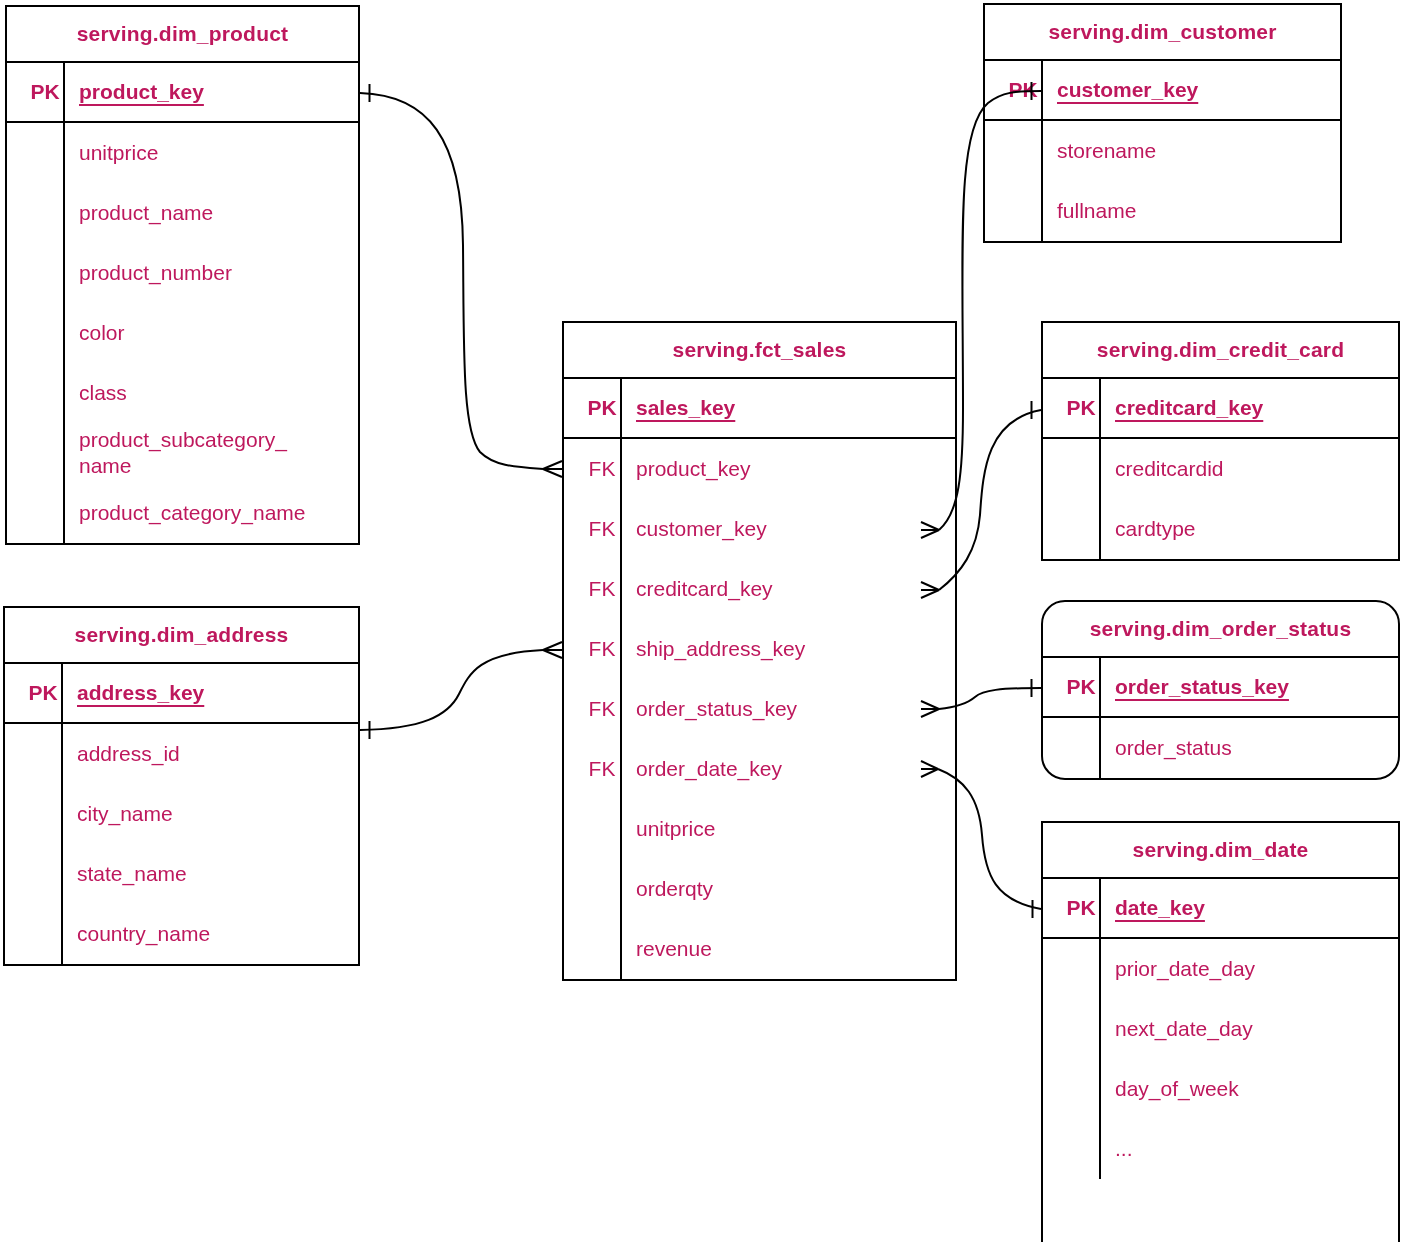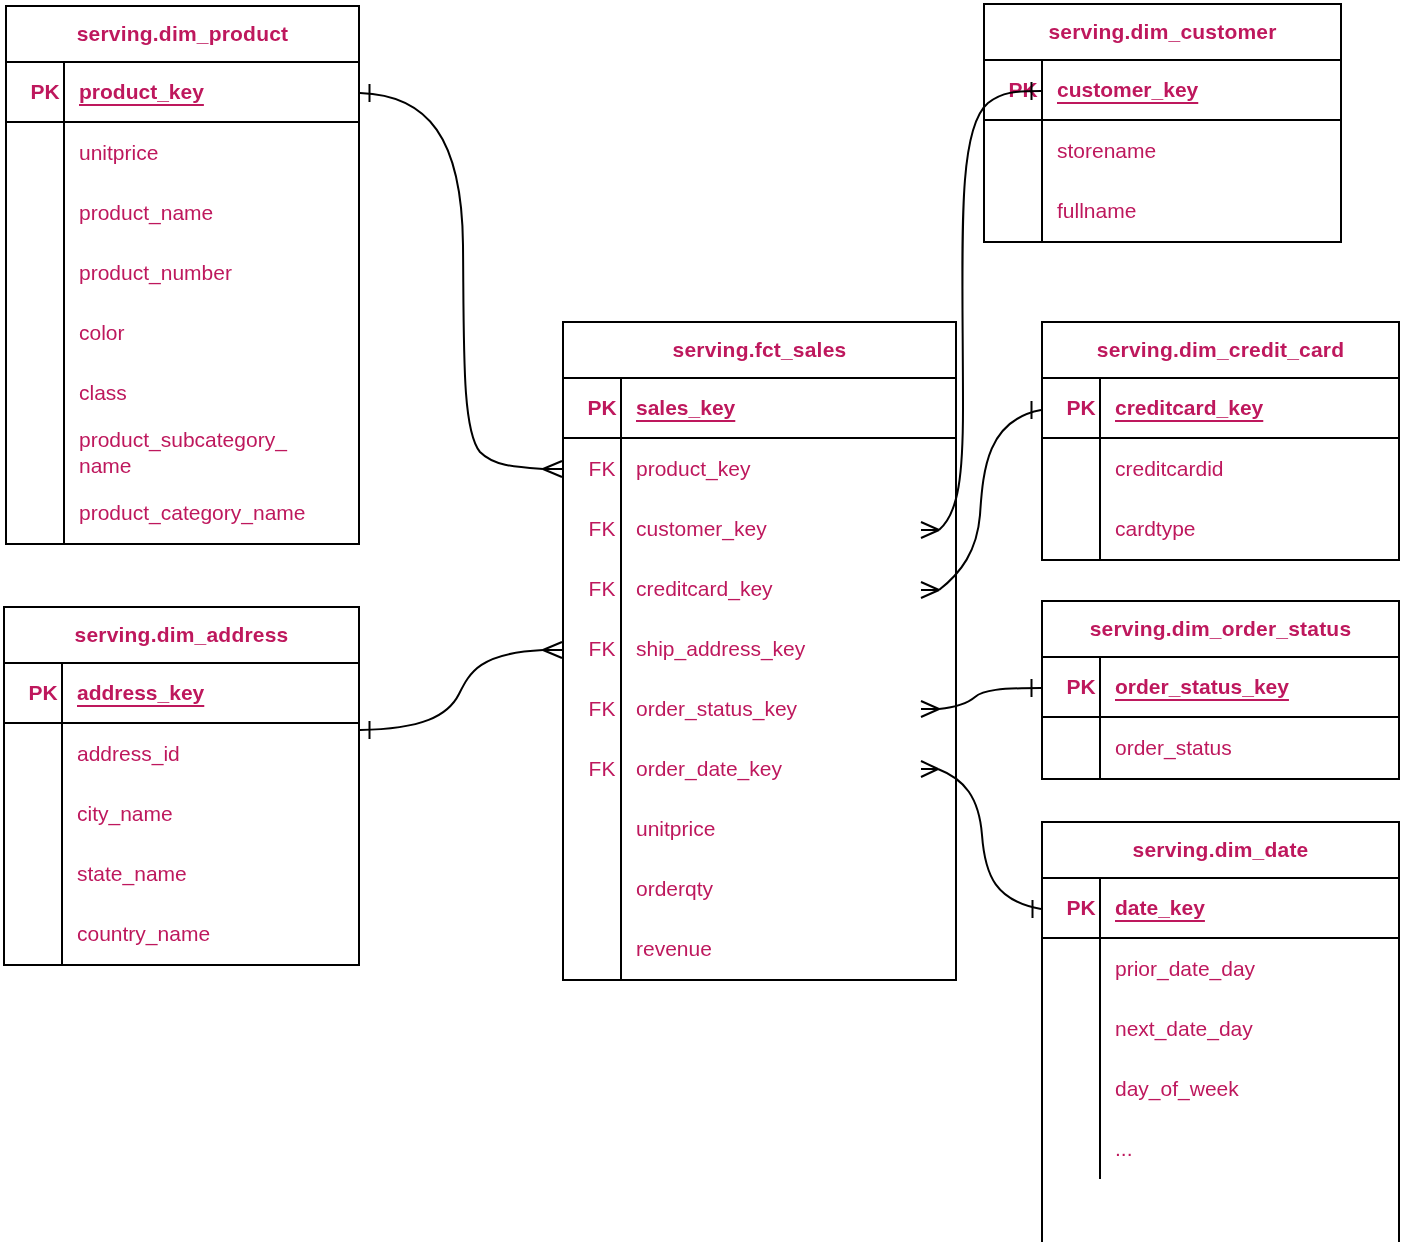--- a/index.html
+++ b/index.html
@@ -145,21 +145,21 @@
     <div class="row">
       <div class="key"></div>
       <div class="field">creditcardid</div>
     </div>
     <div class="row">
       <div class="key"></div>
       <div class="field">cardtype</div>
     </div>
   </div>
 
-  <div class="tbl" style="left:1041px;top:600px;width:359px;height:180px;">
+  <div class="tbl" style="left:1041px;top:600px;width:359px;height:180px;border-radius:24px;">
     <div class="tbl-title">serving.dim_order_status</div>
     <div class="row pk-row">
       <div class="key">PK</div>
       <div class="field"><span class="pk-underline">order_status_key</span></div>
     </div>
     <div class="row">
       <div class="key"></div>
       <div class="field">order_status</div>
     </div>
   </div>

